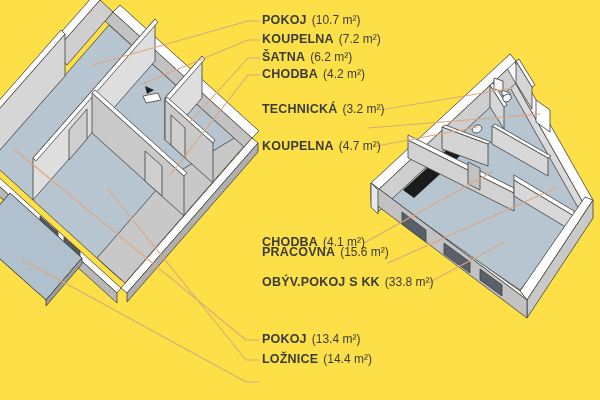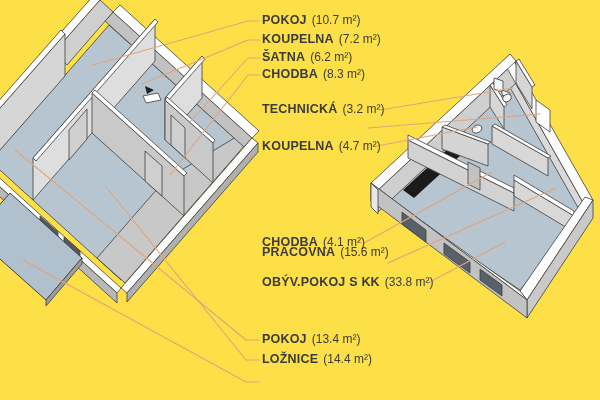--- a/index.html
+++ b/index.html
@@ -109,21 +109,21 @@
 <div class="lbl" style="top:32px">
   <span class="nm">KOUPELNA</span>
   <span class="ar">(7.2 m²)</span>
 </div>
 <div class="lbl" style="top:50px">
   <span class="nm">ŠATNA</span>
   <span class="ar">(6.2 m²)</span>
 </div>
 <div class="lbl" style="top:67px">
   <span class="nm">CHODBA</span>
-  <span class="ar">(8.3 m²)</span>
+  <span class="ar">(4.2 m²)</span>
 </div>
 
 <div class="lbl" style="top:102px">
   <span class="nm">TECHNICKÁ</span>
   <span class="ar">(3.2 m²)</span>
 </div>
 <div class="lbl" style="top:139px">
   <span class="nm">KOUPELNA</span>
   <span class="ar">(4.7 m²)</span>
 </div>

